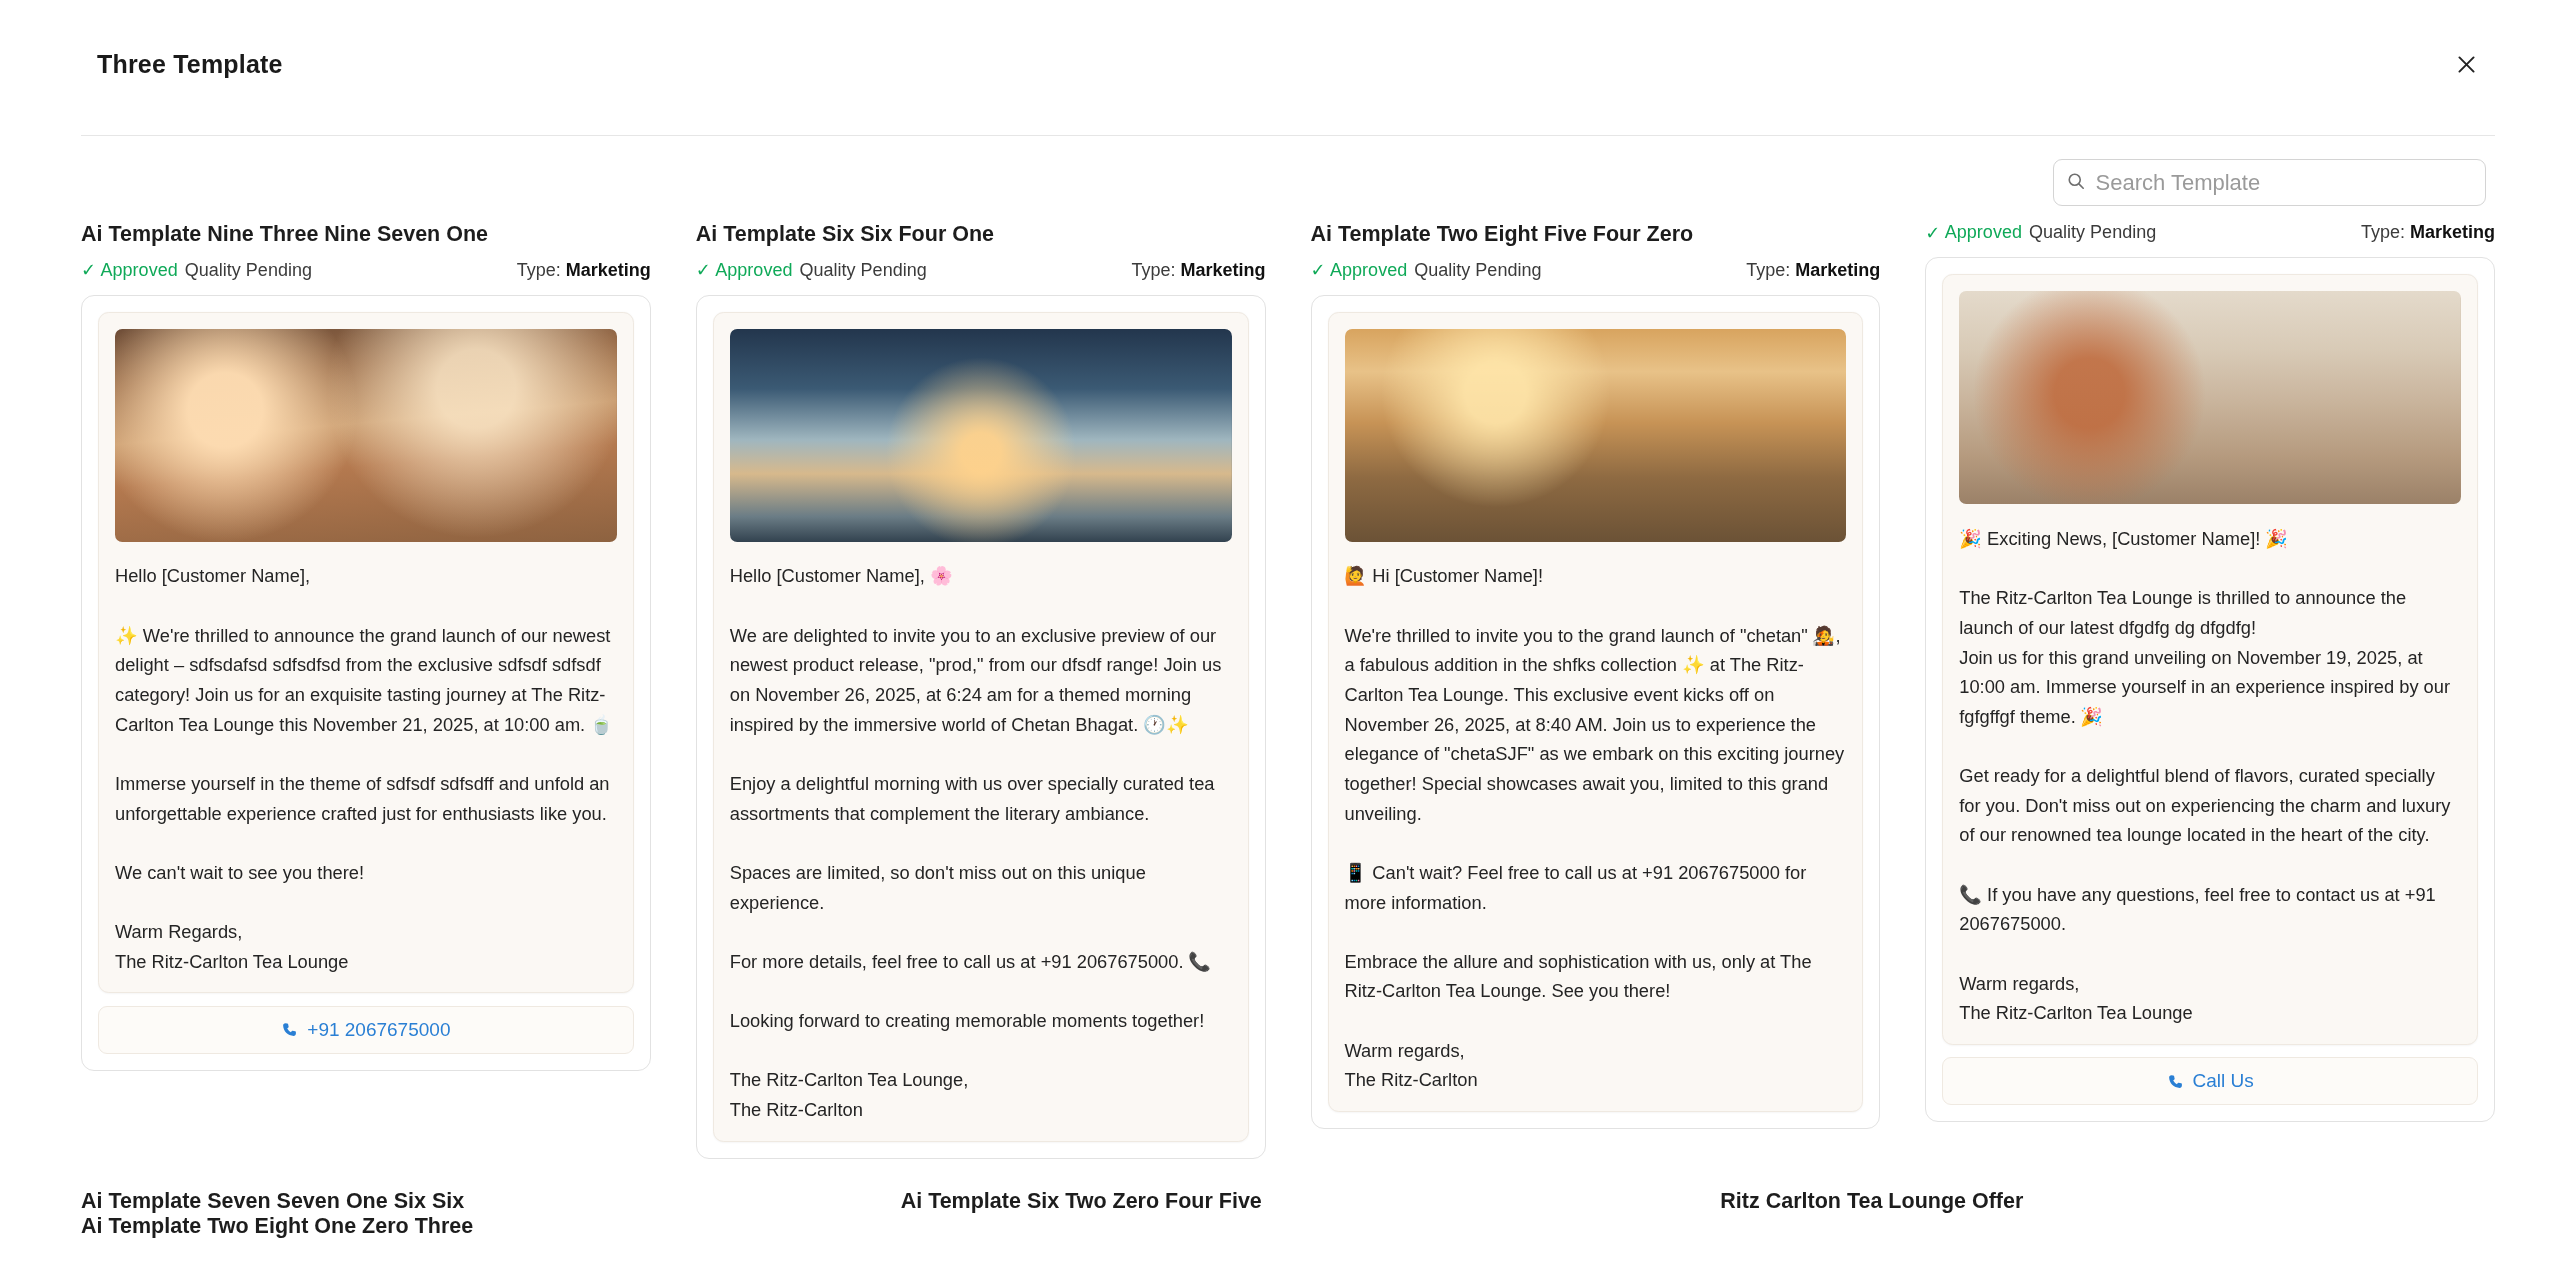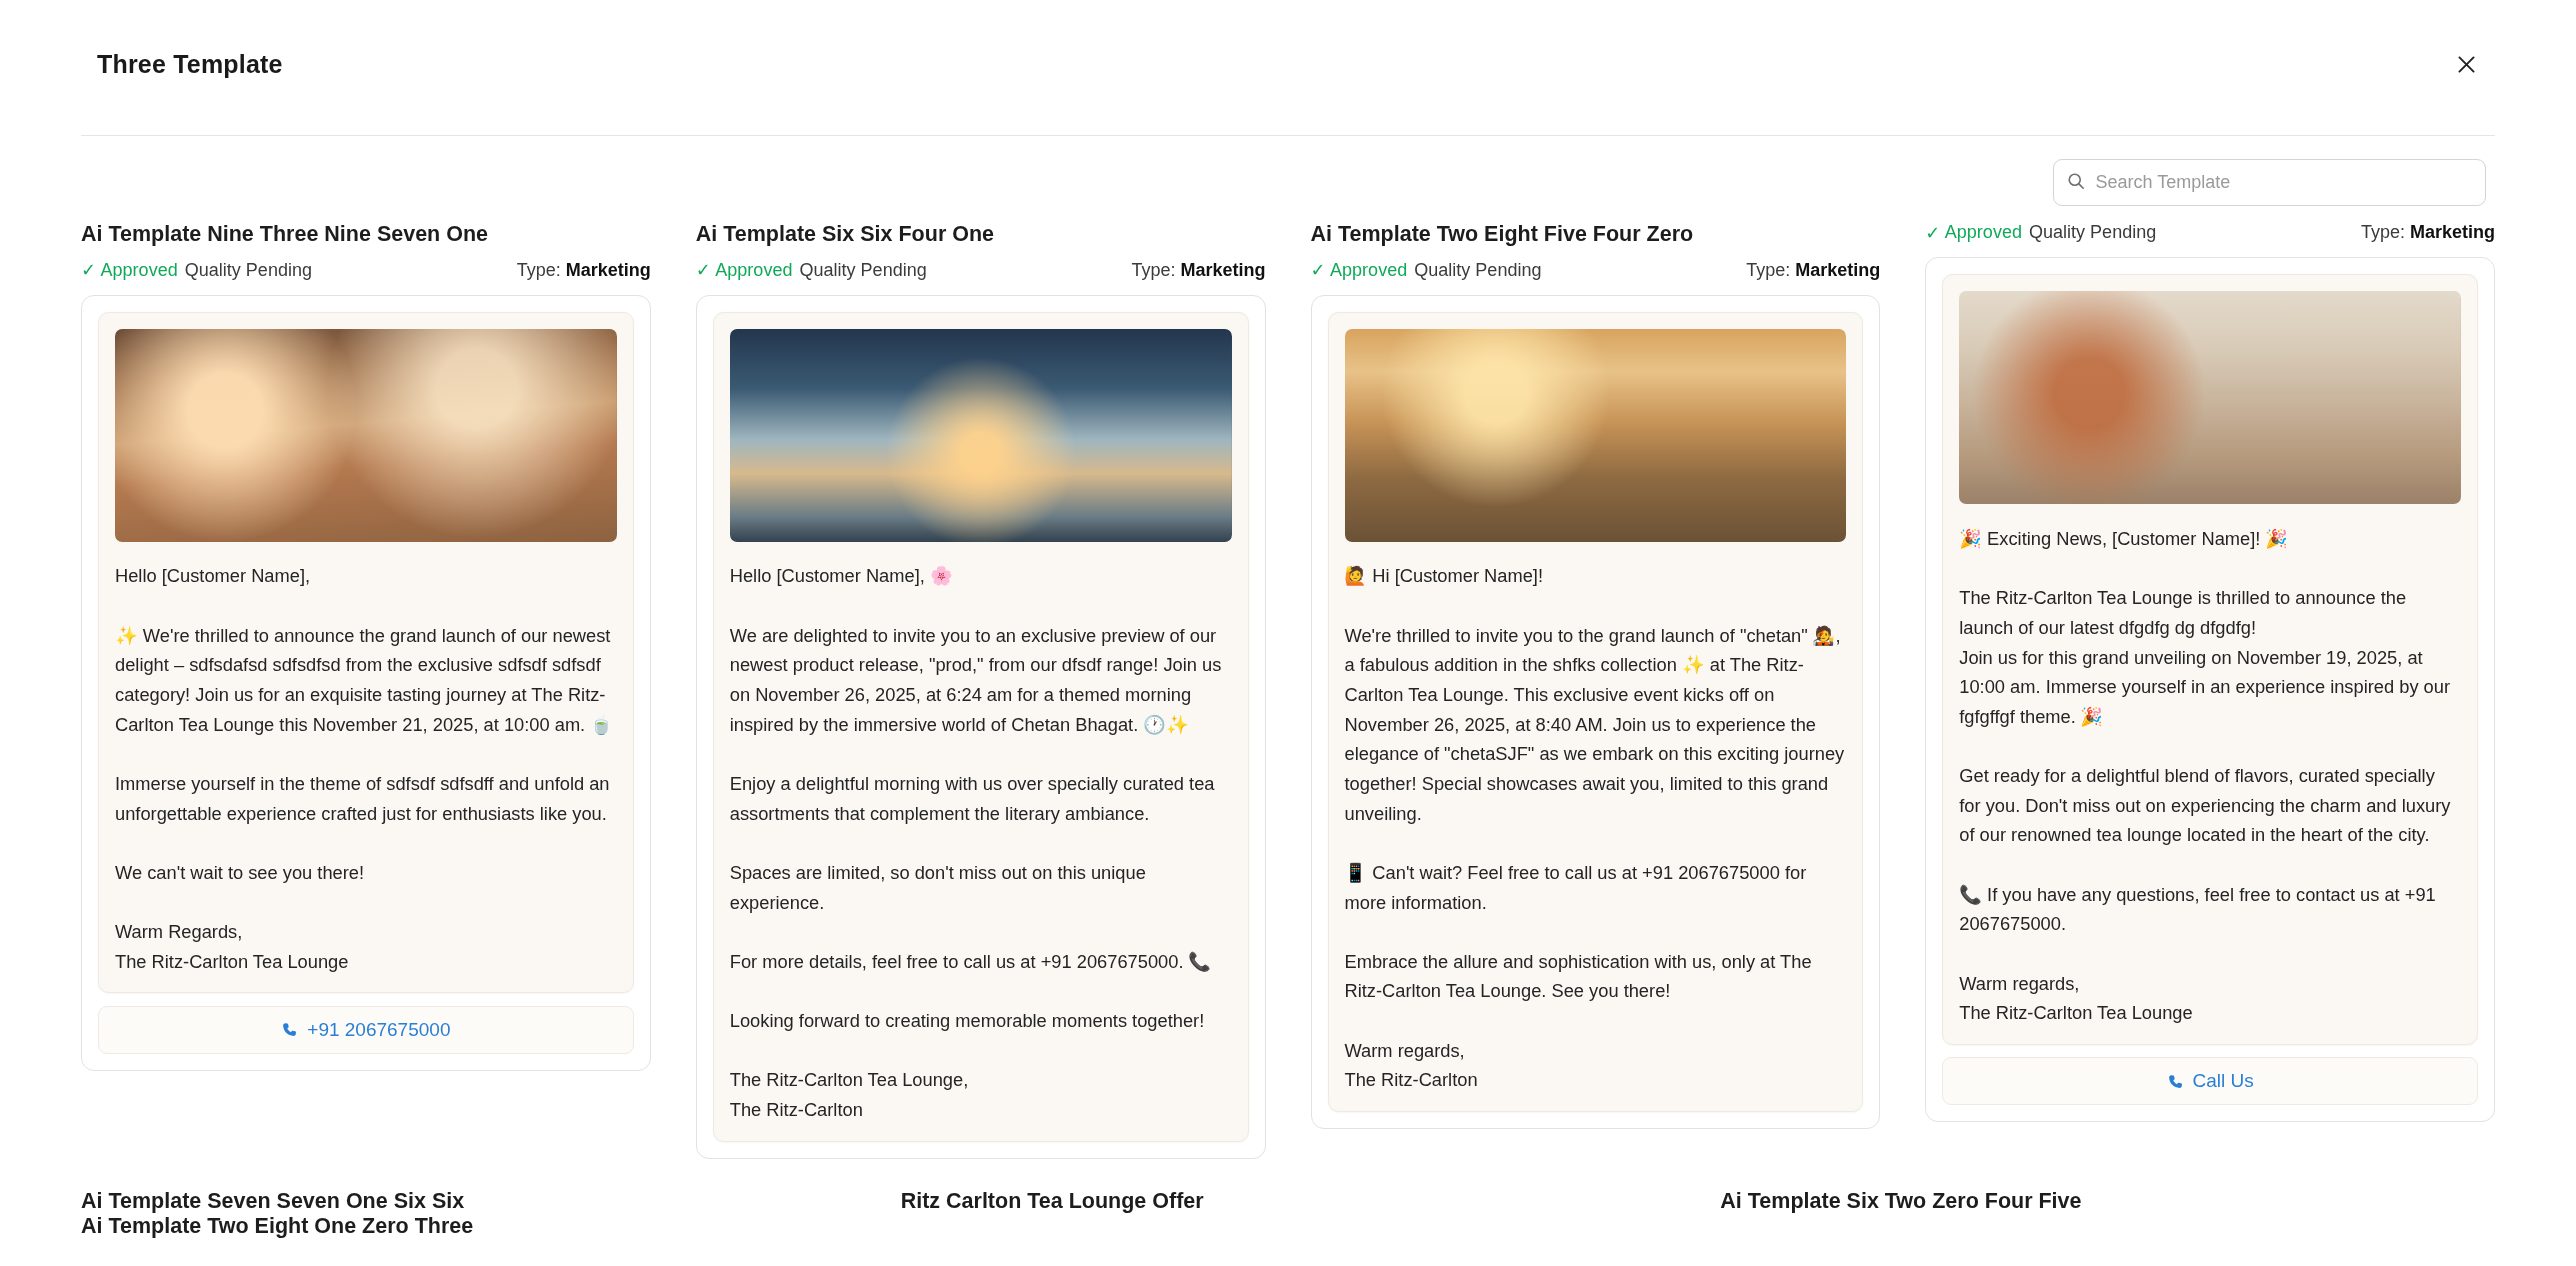--- a/index.html
+++ b/index.html
@@ -62,21 +62,21 @@
     border-radius: 9px;
     background: #fff;
     display: flex;
     align-items: center;
     padding: 0 12.5px;
   }
   .search-box svg { flex: none; margin-right: 9px; }
   .search-input {
     border: none;
     outline: none;
-    font-size: 18px;
+    font-size: 22px;
     color: #333;
     width: 100%;
     font-family: "Liberation Sans", sans-serif;
     background: transparent;
   }
   .search-input::placeholder { color: #9a9a9a; }
 
   .grid {
     margin: 0 81px;
     display: grid;
@@ -367,19 +367,19 @@
           </span>
           <span>Call Us</span>
         </div>
       </div>
     </div>
 
   </div>
 
   <div class="row2">
     <div class="card-name">Ai Template Seven Seven One Six Six</div>
+    <div class="card-name">Ai Template Six Two Zero Four Five</div>
     <div class="card-name">Ritz Carlton Tea Lounge Offer</div>
-    <div class="card-name">Ai Template Six Two Zero Four Five</div>
     <div class="card-name">Ai Template Two Eight One Zero Three</div>
   </div>
 
 </div>
 
 
 </body></html>

